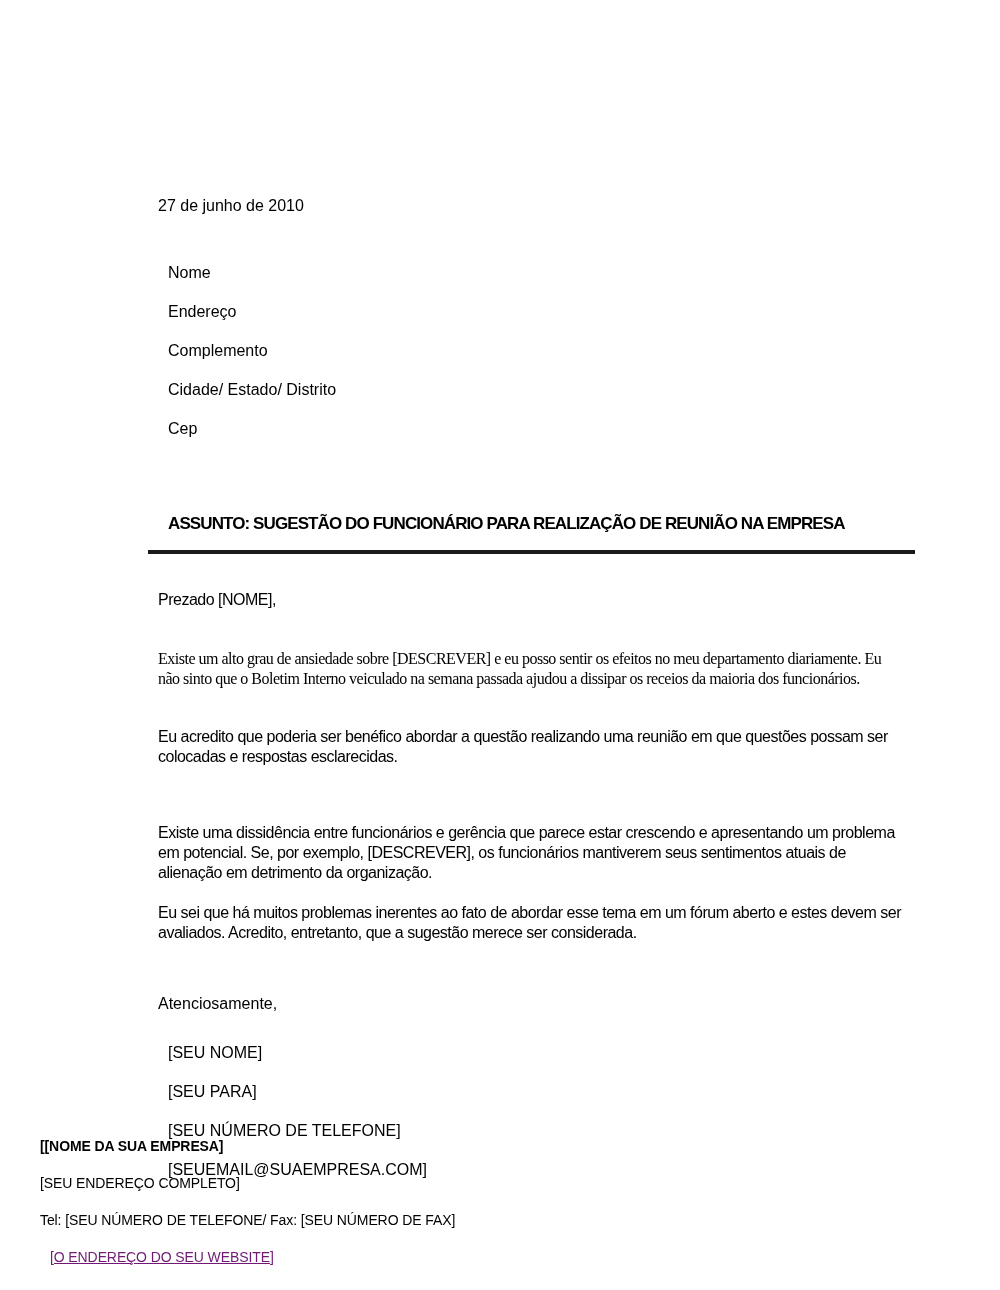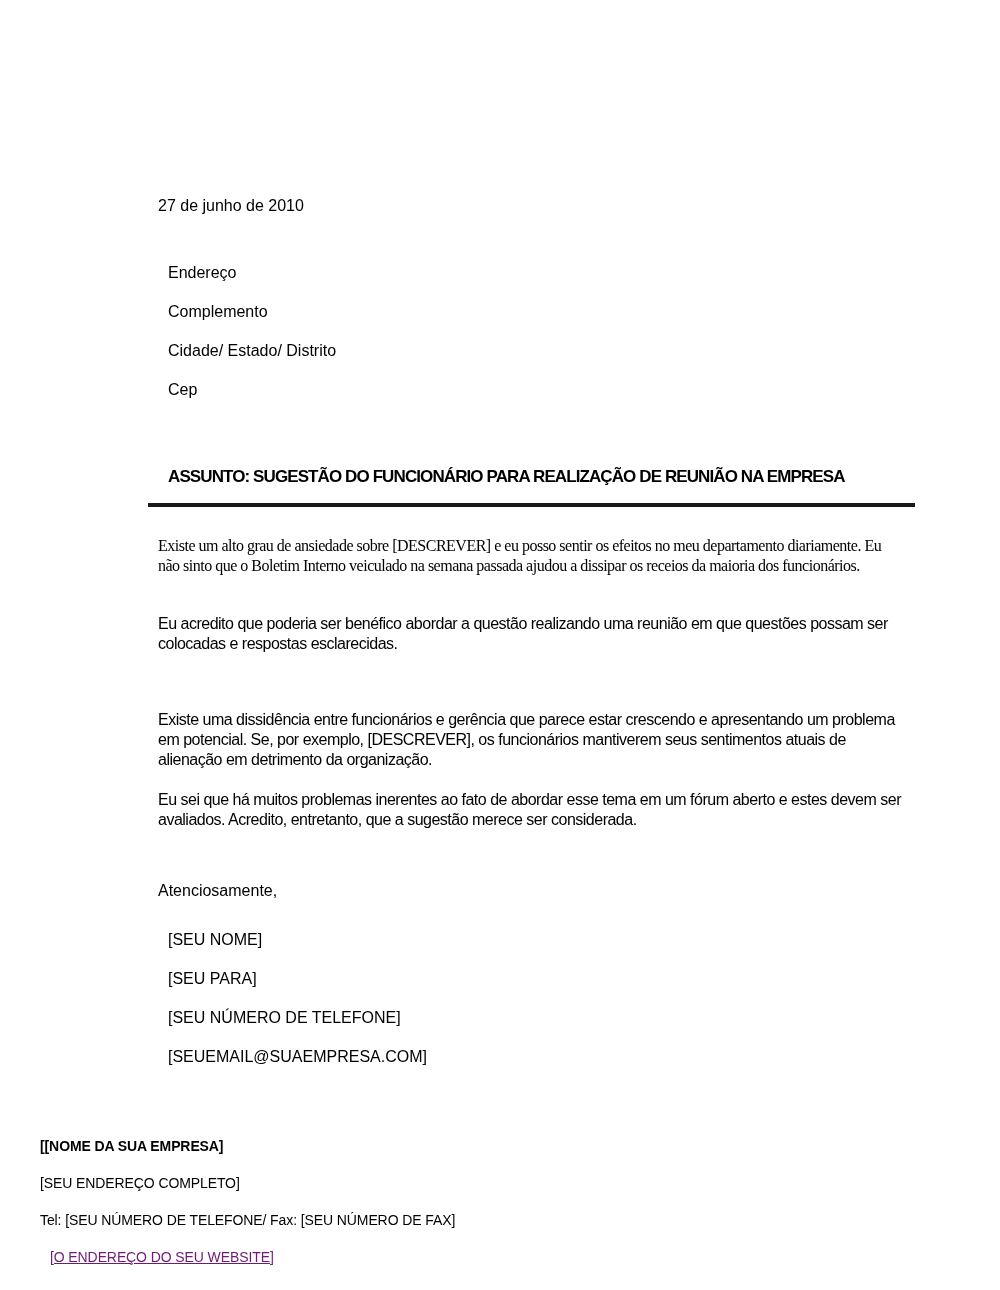--- a/index.html
+++ b/index.html
@@ -20,21 +20,21 @@
   
   .regular {
     font-size: 16px;
     line-height: 19px;
     letter-spacing: 0;
   }
   .date-line { line-height: 19px; }
   .recipient-block { margin-top: 18px; }
   
   .subject-block {
-    margin-top: 28px;
+    margin-top: 36px;
     border-bottom: 4px solid #1a1a1a;
     padding-bottom: 6px;
   }
   .subject-text {
     font-size: 17px;
     font-weight: bold;
     letter-spacing: -0.9px;
     line-height: 20px;
     white-space: nowrap;
   }
@@ -70,30 +70,32 @@
 </style>
 </head>
 <body>
 
 <div class="page">
   <div class="content">
 
     <div class="regular date-line">27 de junho de 2010</div>
 
     <div class="regular recipient-block">
+      <div>Nome</div>
       <div>Endereço</div>
       <div>Complemento</div>
       <div>Cidade/ Estado/ Distrito</div>
       <div>Cep</div>
     </div>
 
     <div class="subject-block">
       <div class="subject-text">ASSUNTO: SUGESTÃO DO FUNCIONÁRIO PARA REALIZAÇÃO DE REUNIÃO NA EMPRESA</div>
     </div>
 
+    <div class="condensed salutation">Prezado [NOME],</div>
 
     <div class="condensed para-1">Existe um alto grau de ansiedade sobre [DESCREVER] e eu posso sentir os efeitos no meu departamento diariamente. Eu não sinto que o Boletim Interno veiculado na semana passada ajudou a dissipar os receios da maioria dos funcionários.</div>
 
     <div class="condensed para-2">Eu acredito que poderia ser benéfico abordar a questão realizando uma reunião em que questões possam ser colocadas e respostas esclarecidas.</div>
 
     <div class="condensed para-3">Existe uma dissidência entre funcionários e gerência que parece estar crescendo e apresentando um problema em potencial. Se, por exemplo, [DESCREVER], os funcionários mantiverem seus sentimentos atuais de alienação em detrimento da organização.</div>
 
     <div class="condensed para-4">Eu sei que há muitos problemas inerentes ao fato de abordar esse tema em um fórum aberto e estes devem ser avaliados. Acredito, entretanto, que a sugestão merece ser considerada.</div>
 
     <div class="regular closing">Atenciosamente,</div>

